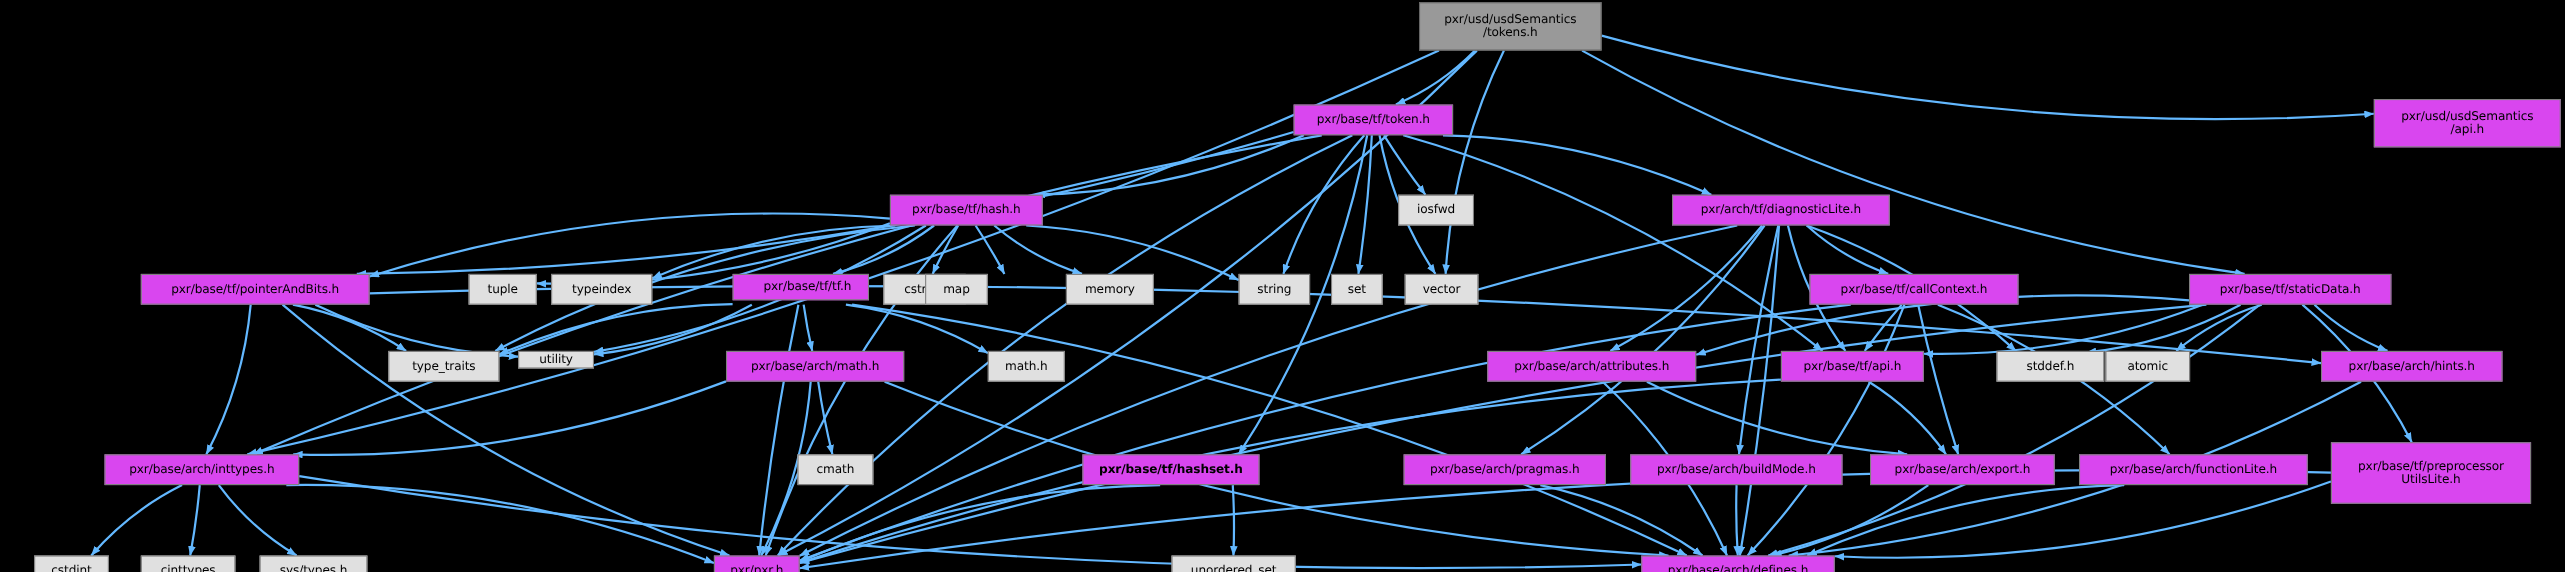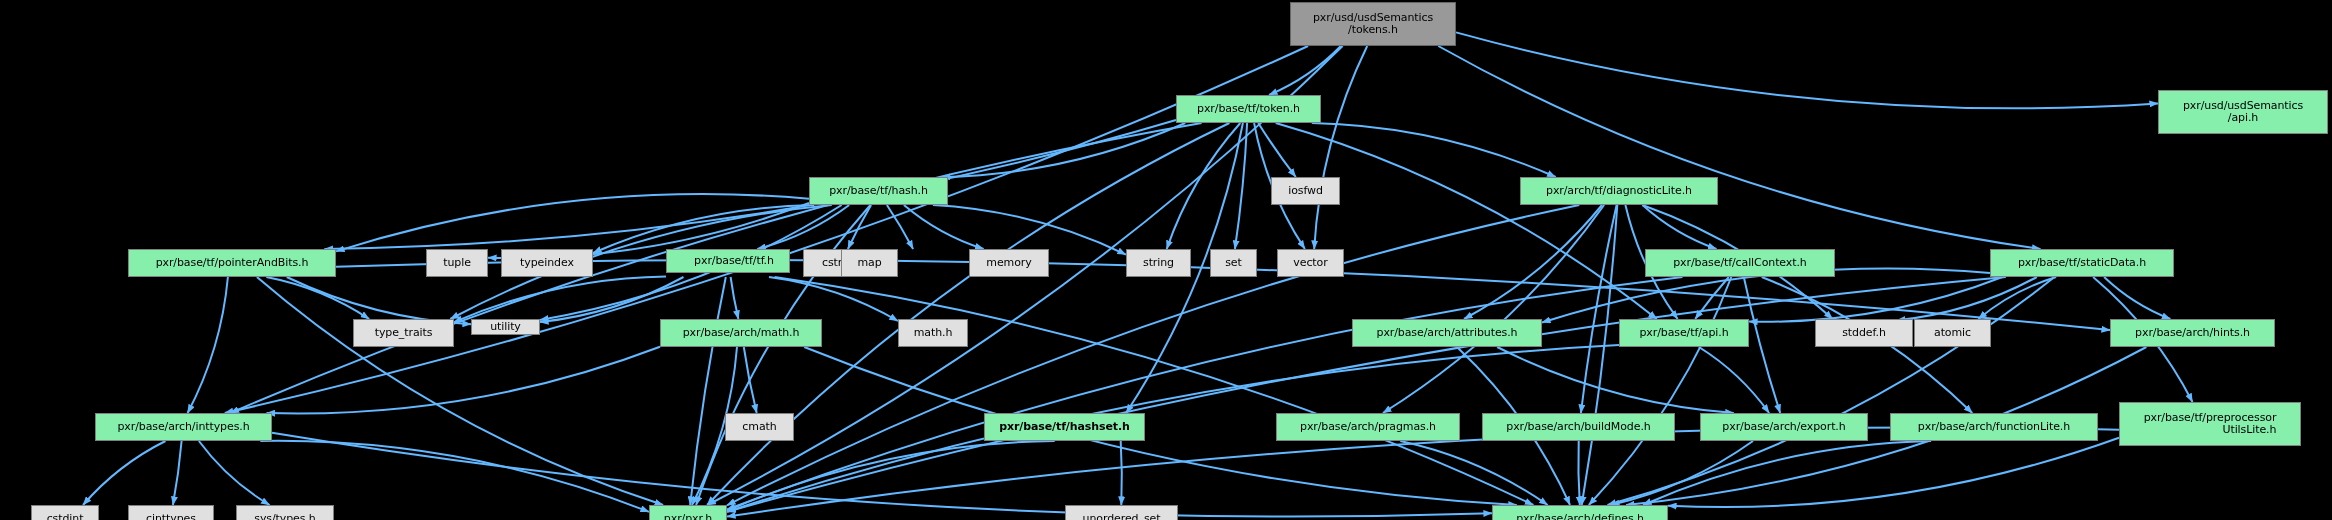--- a/index.html
+++ b/index.html
@@ -36,21 +36,21 @@
     color: #000000;
     white-space: pre-line;
     letter-spacing: -0.1px;
     z-index: 5;
   }
   .node.kind-root {
     background: #999999;
     border-color: #666666;
   }
   .node.kind-project {
-    background: #86efac;
+    background: #d946ef;
     border-color: #808080;
   }
   .node.kind-system {
     background: #e0e0e0;
     border-color: #808080;
   }
 </style>
 </head>
 <body>
 
@@ -176,21 +176,21 @@
       <div class="node kind-system" style="left: 1815px; top: 319px; width: 98px; height: 28px;">stddef.h</div>
       <div class="node kind-system" style="left: 1914px; top: 319px; width: 77px; height: 28px;">atomic</div>
       <div class="node kind-project" style="left: 2110px; top: 319px; width: 165px; height: 28px;">pxr/base/arch/hints.h</div>
       <div class="node kind-project" style="left: 95px; top: 413px; width: 177px; height: 28px;">pxr/base/arch/inttypes.h</div>
       <div class="node kind-system" style="left: 725px; top: 413px; width: 69px; height: 28px;">cmath</div>
       <div class="node kind-project" style="left: 984px; top: 413px; width: 161px; height: 28px; font-weight: bold;">pxr/base/tf/hashset.h</div>
       <div class="node kind-project" style="left: 1276px; top: 413px; width: 184px; height: 28px;">pxr/base/arch/pragmas.h</div>
       <div class="node kind-project" style="left: 1482px; top: 413px; width: 193px; height: 28px;">pxr/base/arch/buildMode.h</div>
       <div class="node kind-project" style="left: 1700px; top: 413px; width: 168px; height: 28px;">pxr/base/arch/export.h</div>
       <div class="node kind-project" style="left: 1890px; top: 413px; width: 208px; height: 28px;">pxr/base/arch/functionLite.h</div>
-      <div class="node kind-project" style="left: 2119px; top: 402px; width: 182px; height: 44px; text-align: right;">pxr/base/tf/preprocessor
+      <div class="node kind-project" style="left: 2119px; top: 402px; width: 182px; height: 56px;">pxr/base/tf/preprocessor
 UtilsLite.h</div>
       <div class="node kind-system" style="left: 31px; top: 505px; width: 68px; height: 28px;">cstdint</div>
       <div class="node kind-system" style="left: 128px; top: 505px; width: 86px; height: 28px;">cinttypes</div>
       <div class="node kind-system" style="left: 236px; top: 505px; width: 98px; height: 28px;">sys/types.h</div>
       <div class="node kind-project" style="left: 649px; top: 505px; width: 78px; height: 28px;">pxr/pxr.h</div>
       <div class="node kind-system" style="left: 1065px; top: 505px; width: 113px; height: 28px;">unordered_set</div>
       <div class="node kind-project" style="left: 1492px; top: 505px; width: 176px; height: 28px;">pxr/base/arch/defines.h</div>
     </div>
 </div>
 

